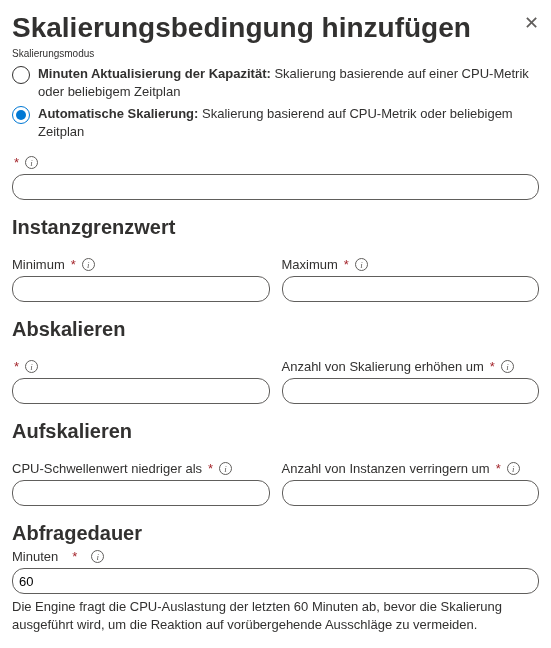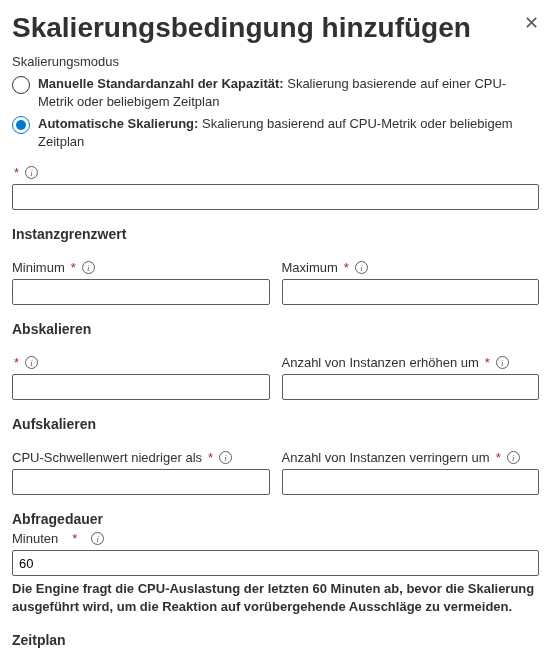--- a/index.html
+++ b/index.html
@@ -23,22 +23,22 @@
     margin: 0 0 4px 0;
   }
   .close {
     font-size: 18px;
     font-weight: 300;
     cursor: pointer;
     line-height: 22px;
     color: #605e5c;
   }
   .mode-label {
-    font-size: 13px;
-    margin: 6px 0 6px 0;
+    font-size: 10px;
+    margin: 0 0 6px 0;
   }
   .radio-row {
     display: flex;
     align-items: flex-start;
     margin: 4px 0;
     cursor: pointer;
   }
   .radio-outer {
     width: 18px;
     height: 18px;
@@ -85,60 +85,59 @@
     font-style: italic;
     font-family: Georgia, serif;
     color: #605e5c;
     margin-left: 2px;
     cursor: default;
   }
   .text-input {
     width: 100%;
     height: 26px;
     border: 1px solid #605e5c;
-    border-radius: 2px;
+    border-radius: 12px;
     padding: 0 6px;
     font-size: 13px;
     font-family: inherit;
   }
   .section-head {
-    font-size: 14px;
+    font-size: 20px;
     font-weight: 600;
     margin-top: 16px;
     margin-bottom: 4px;
   }
   .two-col {
     display: flex;
     gap: 12px;
   }
   .col { flex: 1; }
   .help-text {
     font-size: 13px;
     color: #323130;
     margin-top: 4px;
     line-height: 18px;
-    font-weight: bold;
   }
 </style>
 </head>
 <body>
 
 
 
 <div class="header">
   <h1 class="title">Skalierungsbedingung hinzufügen</h1>
   <span class="close">✕</span>
 </div>
 
 <div class="mode-label">Skalierungsmodus</div>
 
 <div class="radio-row">
   <span class="radio-outer"></span>
   <span class="radio-text">
-    <b>Manuelle Standardanzahl der Kapazität:</b><span> Skalierung basierende auf einer CPU-Metrik oder beliebigem Zeitplan</span>
+    <b>Minuten Aktualisierung der Kapazität:</b><span> Skalierung basierende auf einer CPU-Metrik oder beliebigem Zeitplan</span>
   </span>
 </div>
 
 <div class="radio-row">
   <span class="radio-outer selected">
       <span class="radio-inner"></span>
     </span>
   <span class="radio-text">
     <b>Automatische Skalierung:</b><span> Skalierung basierend auf CPU-Metrik oder beliebigem Zeitplan</span>
   </span>
@@ -174,21 +173,21 @@
 <div class="two-col">
   <div class="col">
     <div class="field-label">
       <span class="req">*</span>
       <span class="info-icon">i</span>
     </div>
     <input class="text-input" type="text" value="" style="">
   </div>
   <div class="col">
     <div class="field-label">
-      <span>Anzahl von Instanzen erhöhen um</span>
+      <span>Anzahl von Skalierung erhöhen um</span>
       <span class="req">*</span>
       <span class="info-icon">i</span>
     </div>
     <input class="text-input" type="text" value="" style="">
   </div>
 </div>
 
 <div class="section-head">Aufskalieren</div>
 <div class="two-col">
   <div class="col">

